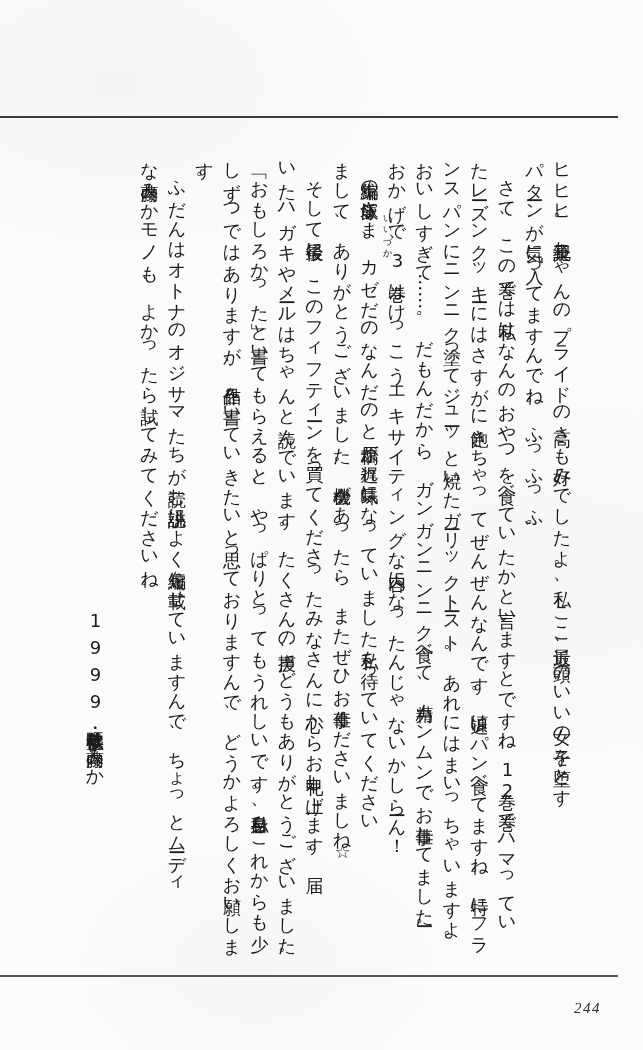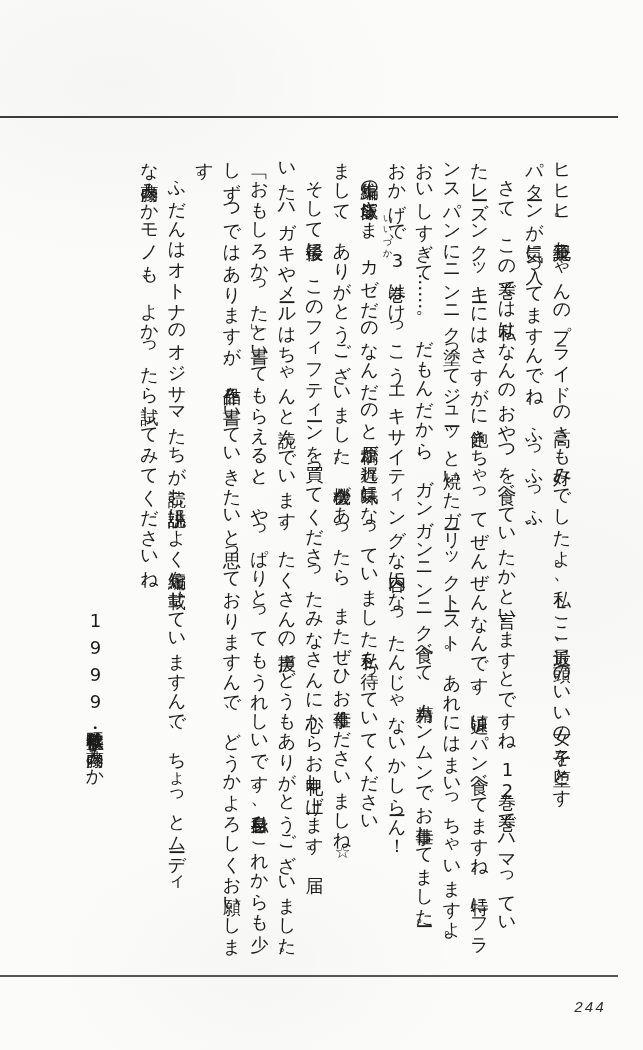--- a/index.html
+++ b/index.html
@@ -31,21 +31,21 @@
   .col.sig .upright{letter-spacing:6px;}
   .upright{text-orientation:upright;}
   .rb{position:relative;}
   .rb .rt{
     position:absolute;right:-12px;top:2px;
     font-size:9px;line-height:10px;letter-spacing:1px;
     color:#222;white-space:nowrap;
   }
   .pagenum{
     position:absolute;left:574px;top:1000px;
-    font-family:Liberation Mono, monospace;font-style:italic;
+    font-family:Liberation Serif, serif;font-style:italic;
     font-size:15px;letter-spacing:1.5px;color:#2f2f2f;
   }
 </style>
 </head>
 <body>
 
 <div class="page">
   <div class="rule top"></div>
   <div id="afterword">
       <div class="col"><span>ヒヒヒ。真紀子ちゃんのプライドの高さも好みでしたよ。私、ここ最近、頭のいい女の子を堕とす</span></div>

